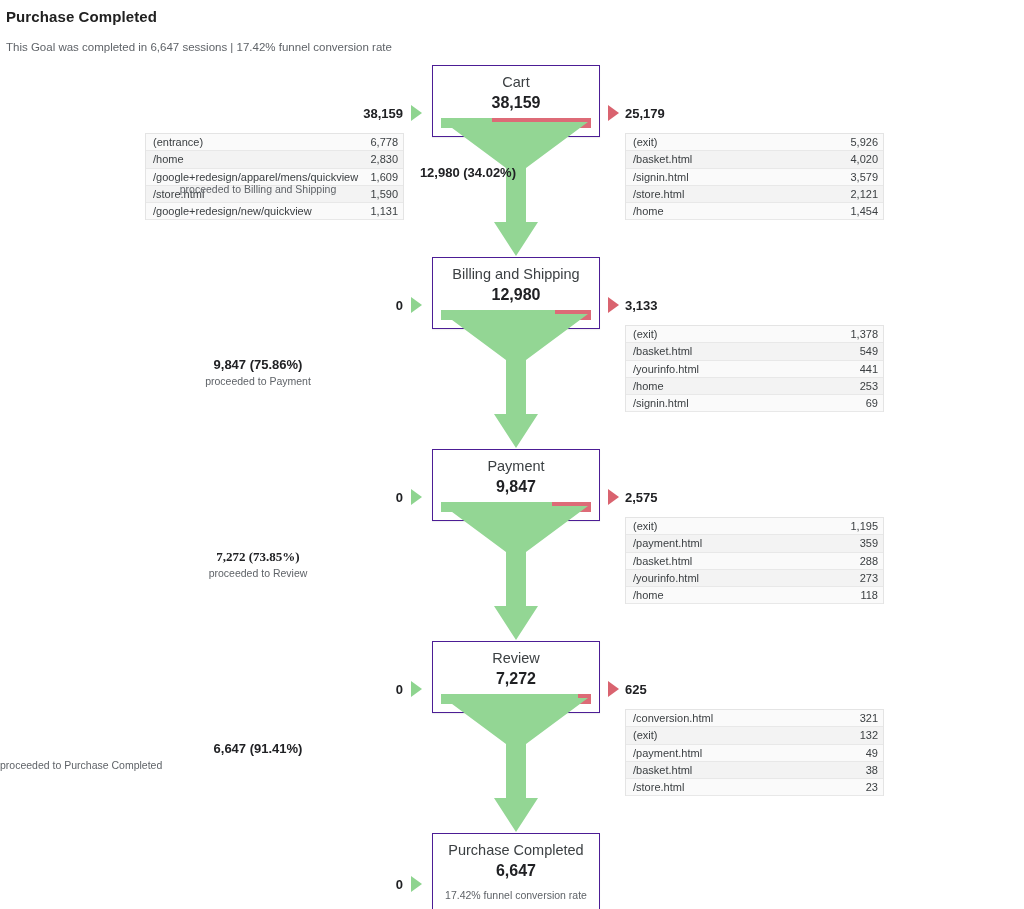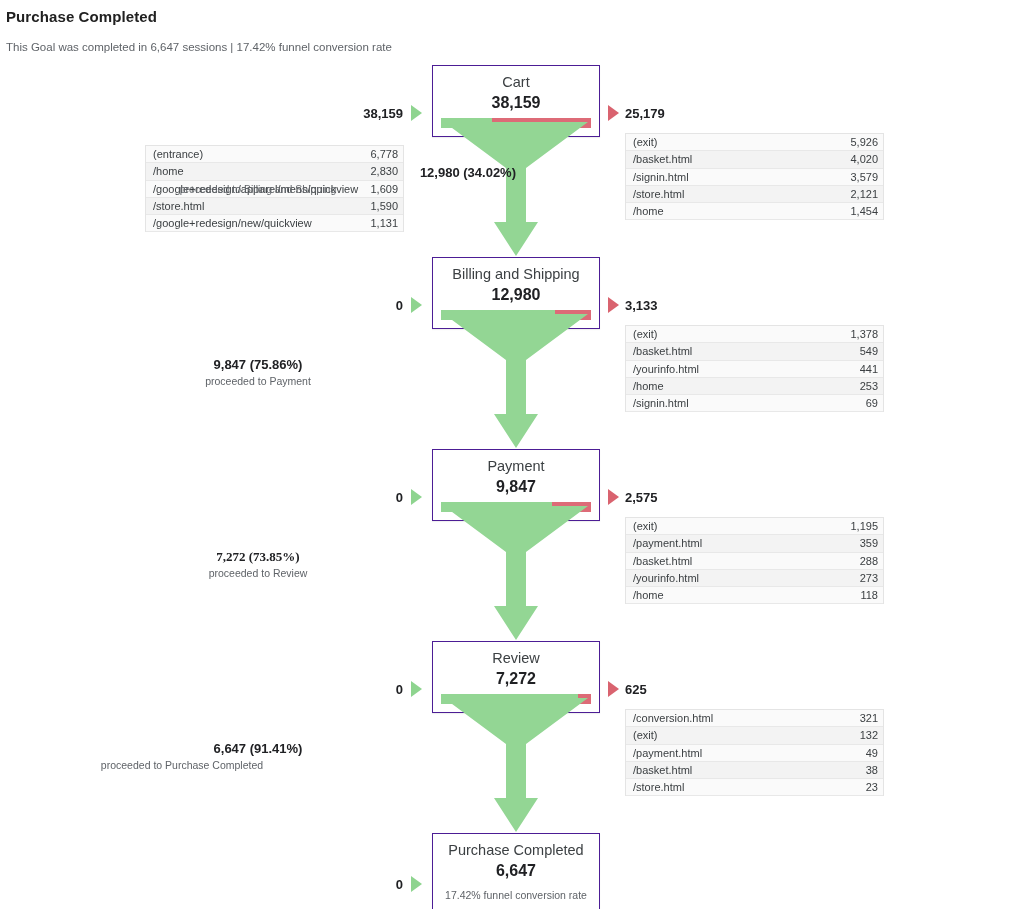--- a/index.html
+++ b/index.html
@@ -129,21 +129,21 @@
         <div class="step-name">Cart</div>
         <div class="step-value">38,159</div>
         <div class="bar">
           <div class="bar-fill" style="width: 34.02%;"></div>
         </div>
       </div>
       <div class="side-val left" style="top: 107px; left: 300px; width: 103px;">38,159</div>
       <div class="tri green" style="top: 105px; left: 411px;"></div>
       <div class="tri red" style="top: 105px; left: 608px;"></div>
       <div class="side-val" style="top: 107px; left: 625px;">25,179</div>
-      <div class="side-table" style="top: 133px; left: 145px; width: 259px; margin-top: 12px;">
+      <div class="side-table" style="top: 133px; left: 145px; width: 259px;">
         <div class="row">
           <span class="rlabel">(entrance)</span>
           <span class="rval">6,778</span>
         </div>
         <div class="row">
           <span class="rlabel">/home</span>
           <span class="rval">2,830</span>
         </div>
         <div class="row">
           <span class="rlabel">/google+redesign/apparel/mens/quickview</span>
@@ -299,21 +299,21 @@
           <span class="rlabel">/store.html</span>
           <span class="rval">23</span>
         </div>
       </div>
       <div class="connector" style="top: 698px; height: 134px;">
         <svg width="168" height="134" viewBox="0 0 168 134">
           <polygon points="12,0 156,0 94,46 94,100 106,100 84,134 62,100 74,100 74,46" fill="#93d694"></polygon>
         </svg>
       </div>
       <div class="conn-label conn-main" style="top: 741px; left: 0px; width: 1024px; padding-right: 508px; text-align: center; position: absolute;">6,647 (91.41%)</div>
-      <div class="conn-label conn-sub" style="top: 758px; left: 0px; width: 872px; padding-right: 508px; text-align: center; position: absolute;">proceeded to Purchase Completed</div>
+      <div class="conn-label conn-sub" style="top: 758px; left: 0px; width: 872px; padding-right: 508px; text-align: left; position: absolute;">proceeded to Purchase Completed</div>
       <div class="step-box" style="top: 833px;">
         <div class="step-name">Purchase Completed</div>
         <div class="step-value">6,647</div>
         <div class="step-note">17.42% funnel conversion rate</div>
       </div>
       <div class="side-val left" style="top: 878px; left: 300px; width: 103px;">0</div>
       <div class="tri green" style="top: 876px; left: 411px;"></div>
     </div>
 
 </div>

